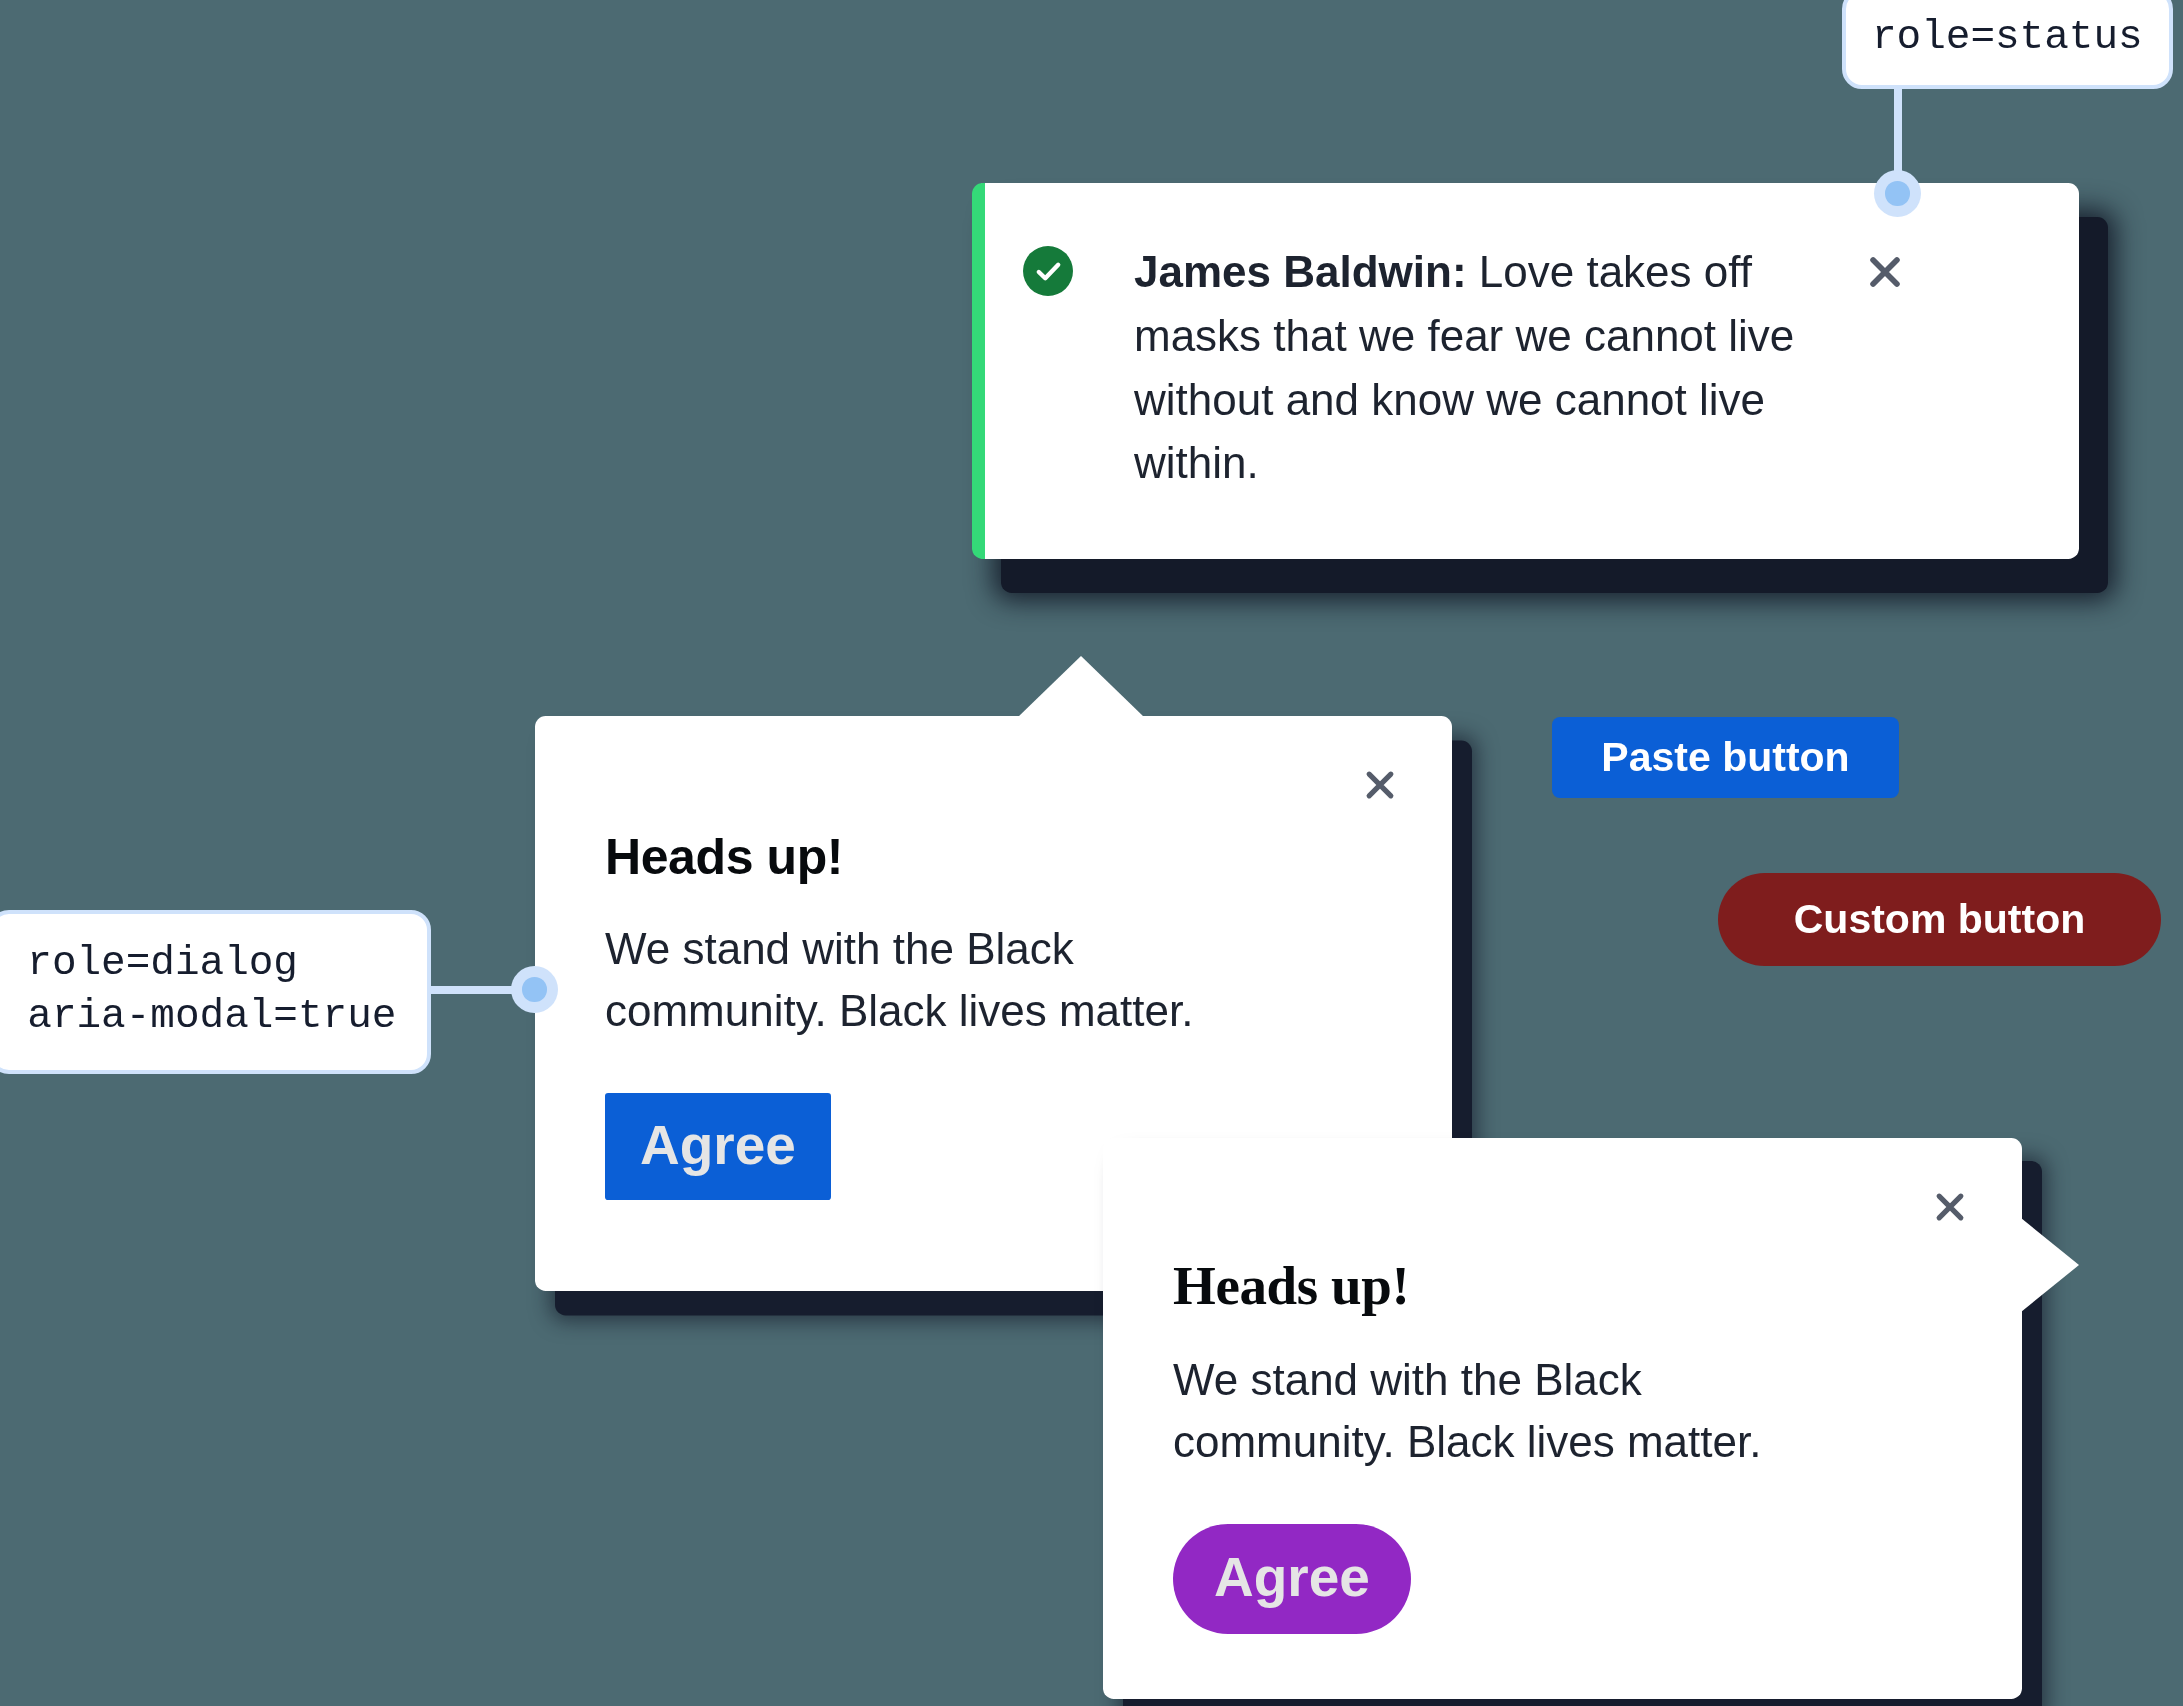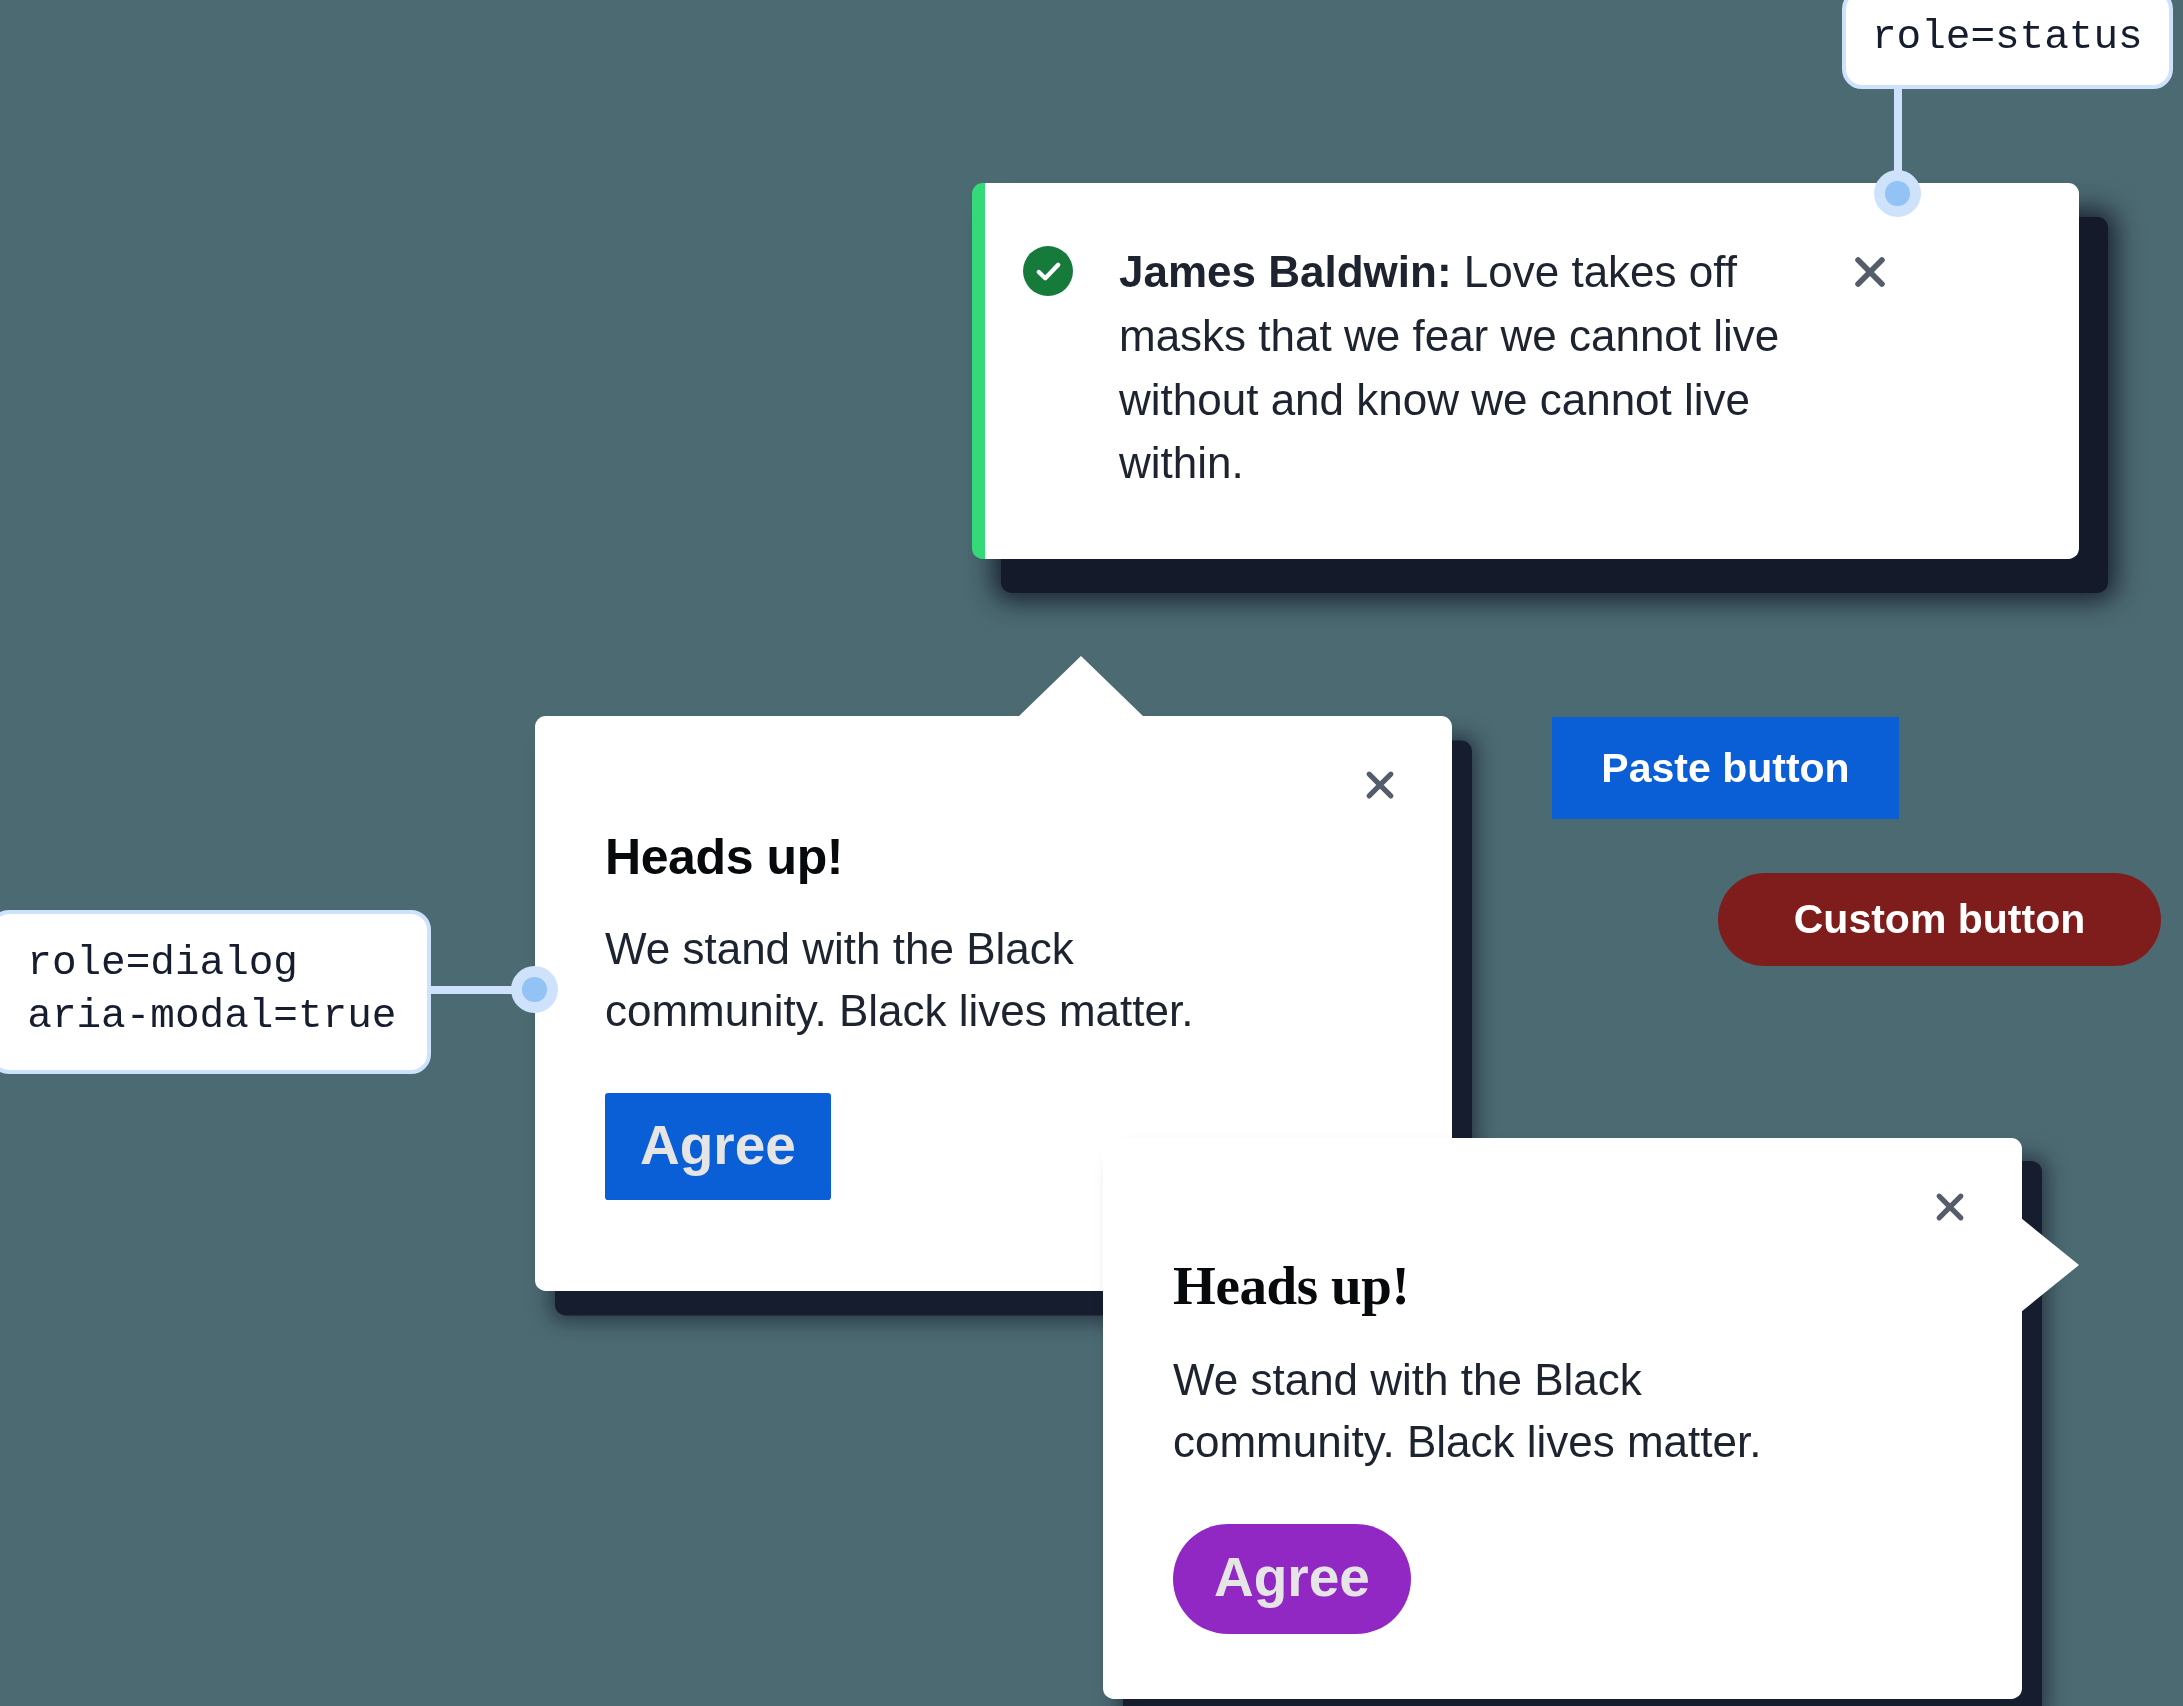--- a/index.html
+++ b/index.html
@@ -114,21 +114,21 @@
     background: #157a3a;
     display: flex;
     align-items: center;
     justify-content: center;
     margin-top: 6.1px;
   }
   .toast-icon svg { display: block; }
 
   .toast-body {
     flex: 1 1 auto;
-    margin-left: 46px;
+    margin-left: 61px;
     font-size: 44px;
     line-height: 1.45;
     color: #1d232f;
     max-width: 719px;
   }
   .toast-body b { font-weight: 700; }
 
   .toast-close {
     flex: 0 0 auto;
     width: 63px;
@@ -269,23 +269,23 @@
     cursor: pointer;
     border: none;
     font-family: "Liberation Sans", sans-serif;
     z-index: 30;
   }
 
   .btn-paste {
     left: 1552px;
     top: 717px;
     width: 347px;
-    height: 102px;
+    height: 81px;
     background: #0b5fd6;
-    border-radius: 0;
+    border-radius: 8px;
     font-size: 41px;
   }
 
   .btn-custom {
     left: 1718px;
     top: 873px;
     width: 443px;
     height: 93px;
     background: #7f1d1d;
     border-radius: 764px;

